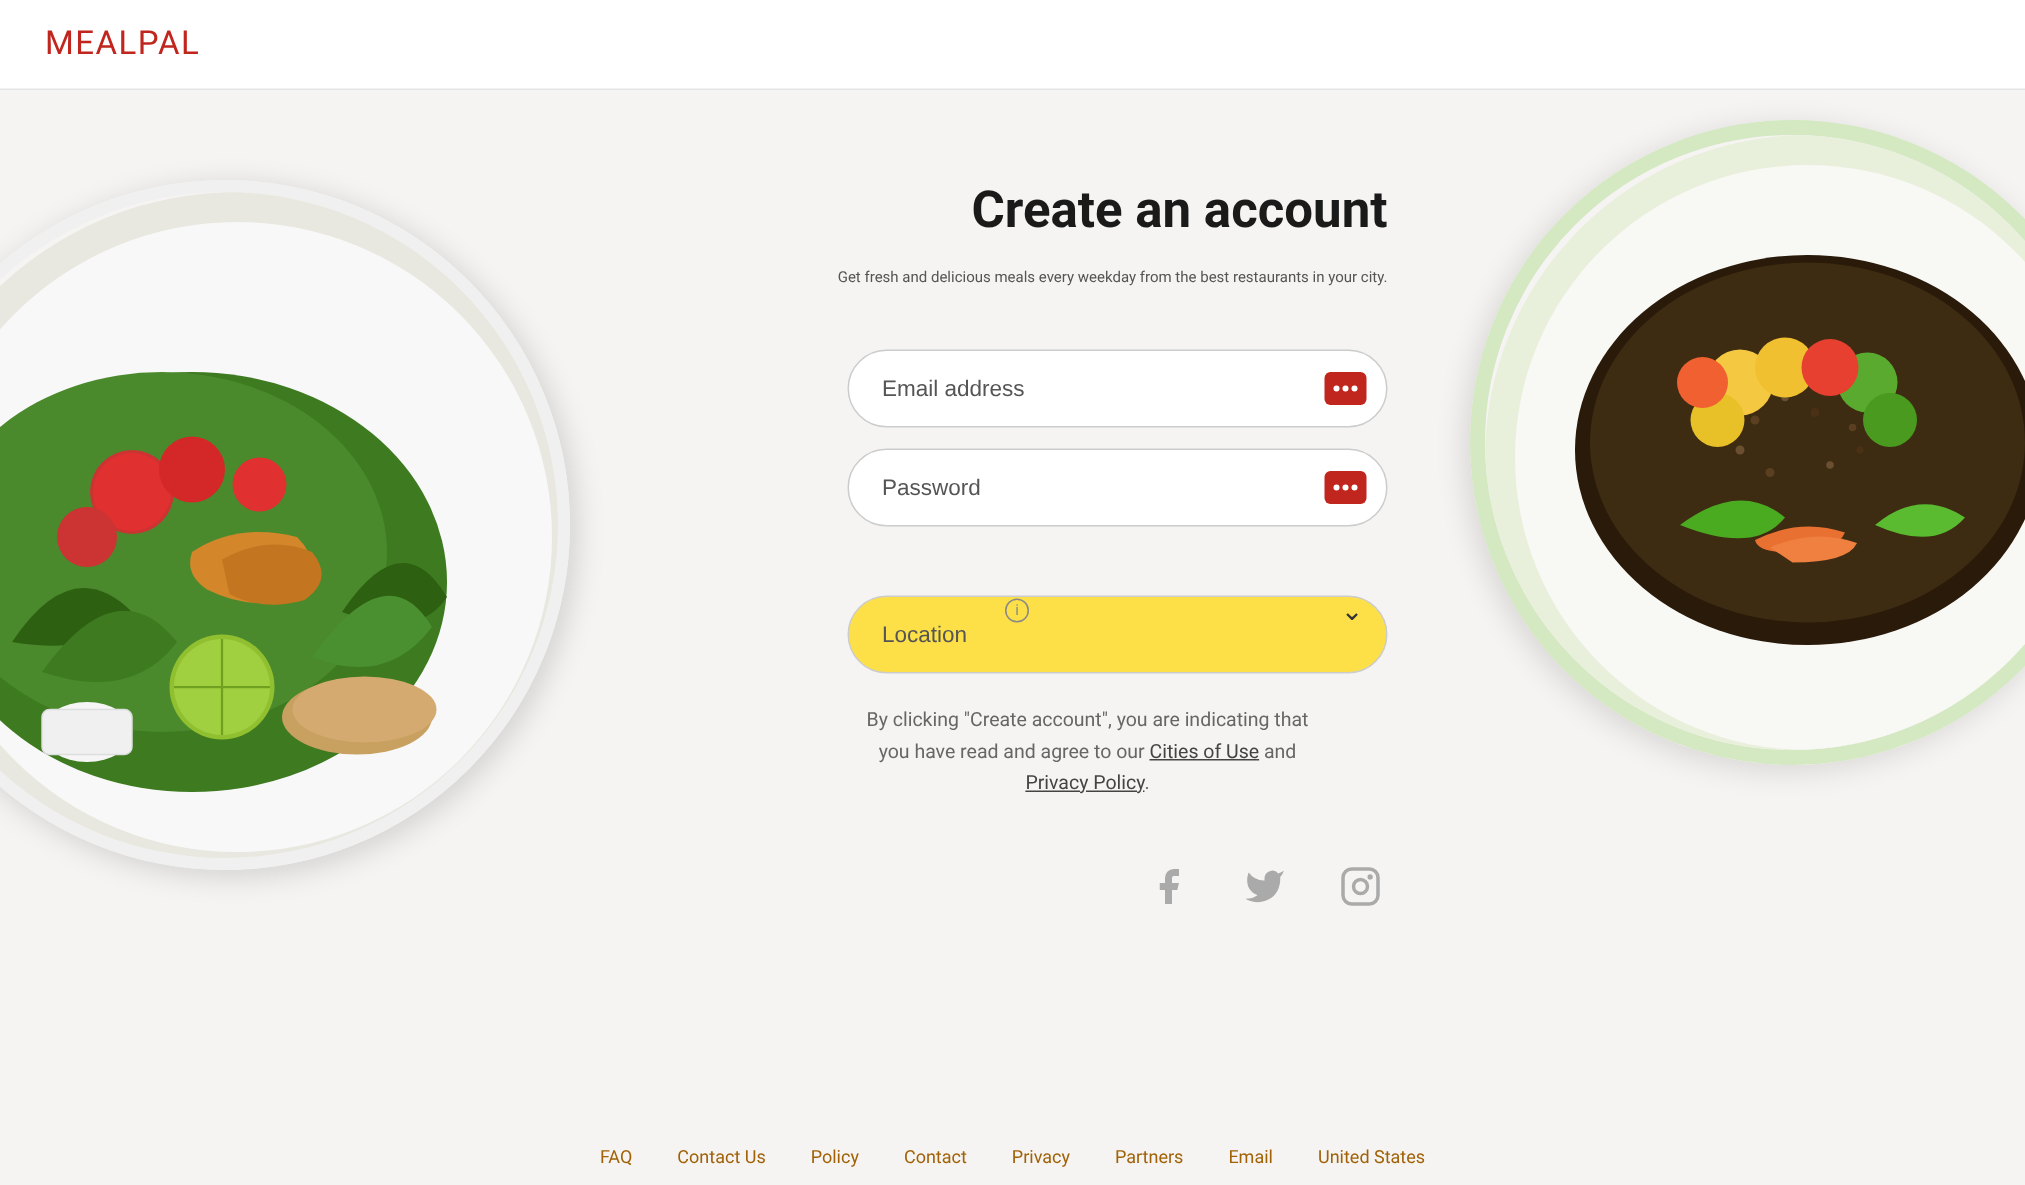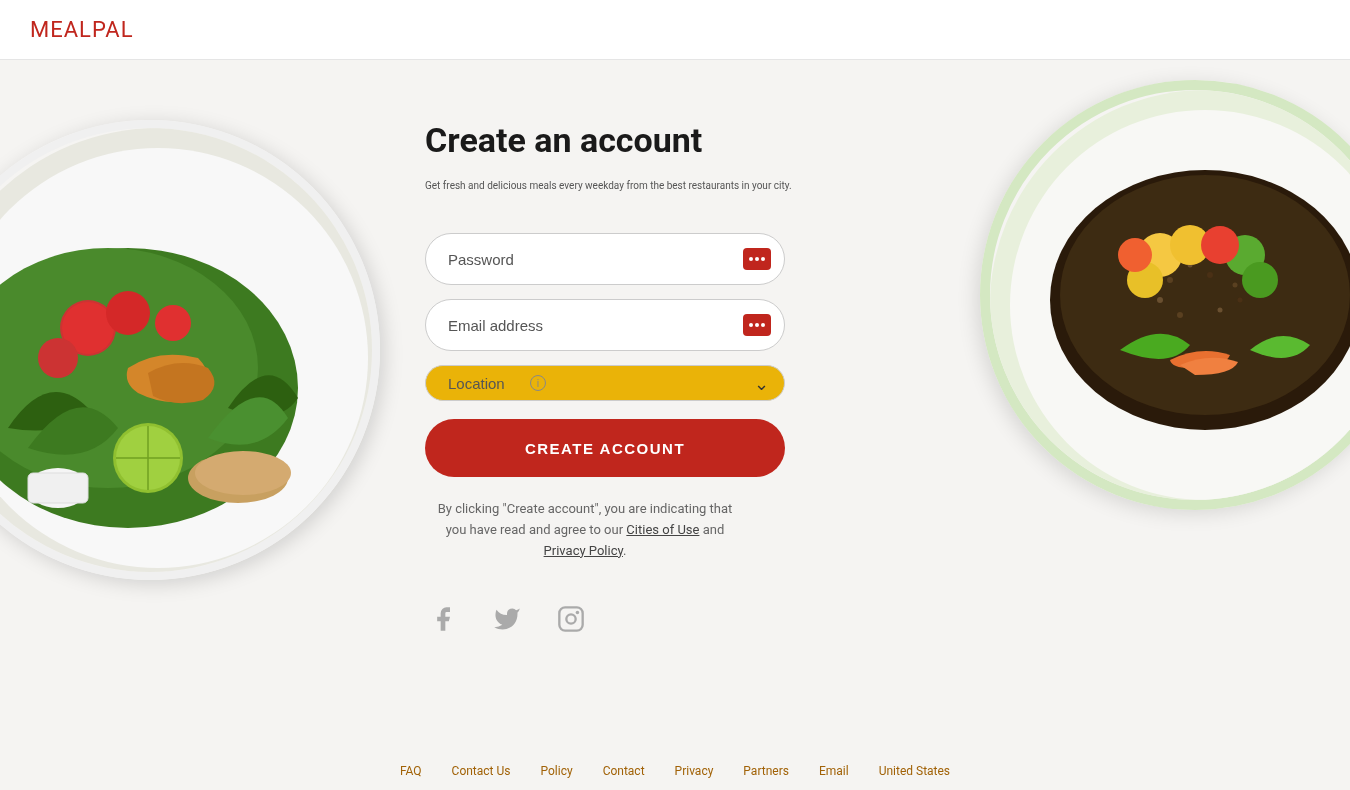--- a/index.html
+++ b/index.html
@@ -41,21 +41,21 @@
       align-items: flex-start;
       justify-content: center;
     }
 
     
     .center-content {
       position: relative;
       z-index: 10;
       display: flex;
       flex-direction: column;
-      align-items: flex-start;
+      align-items: flex-end;
       padding-top: 60px;
       width: 500px;
     }
 
     .page-title {
       font-size: 34px;
       font-weight: 700;
       color: #1a1a1a;
       text-align: center;
       margin-bottom: 18px;
@@ -126,30 +126,31 @@
     }
 
     
     .select-wrapper {
       position: relative;
       width: 100%;
     }
 
     .form-select {
       width: 100%;
-      height: 36px;
+      height: 52px;
       border: 1.5px solid #ccc;
       border-radius: 30px;
       padding: 0 50px 0 22px;
       font-size: 15px;
       color: #555;
-      background: #eab308;
+      background: #fde047;
       outline: none;
       cursor: pointer;
       appearance: none;
+      margin-top: 32px;
       -webkit-appearance: none;
     }
 
     .select-chevron {
       position: absolute;
       right: 16px;
       top: 50%;
       transform: translateY(-50%);
       pointer-events: none;
       color: #333;
@@ -354,32 +355,32 @@
     </svg>
   </div>
 
   <div class="center-content">
     <h1 class="page-title">Create an account</h1>
     <p class="page-subtitle">Get fresh and delicious meals every weekday from the best restaurants in your city.</p>
 
     <div class="form-container">
 
       <div class="input-wrapper">
-        <input type="password" class="form-input" placeholder="Password" style="">
+        <input type="email" class="form-input" placeholder="Email address" style="">
         <div class="input-icon">
           <div class="input-icon-dots">
             <div class="dot"></div>
             <div class="dot"></div>
             <div class="dot"></div>
           </div>
         </div>
       </div>
 
       <div class="input-wrapper">
-        <input type="email" class="form-input" placeholder="Email address" style="">
+        <input type="password" class="form-input" placeholder="Password" style="">
         <div class="input-icon">
           <div class="input-icon-dots">
             <div class="dot"></div>
             <div class="dot"></div>
             <div class="dot"></div>
           </div>
         </div>
       </div>
 
       <div class="select-wrapper">
@@ -388,21 +389,20 @@
           <option value="nyc">New York City</option>
           <option value="sf">San Francisco</option>
           <option value="chicago">Chicago</option>
           <option value="boston">Boston</option>
           <option value="la">Los Angeles</option>
         </select>
         <div class="location-info">i</div>
         <div class="select-chevron">⌄</div>
       </div>
 
-      <button class="create-btn">CREATE ACCOUNT</button>
 
       <p class="terms-text">
         <span>By clicking "Create account", you are indicating that</span>
         <br>
         <span>you have read and agree to our</span>
         <a href="#">Cities of Use</a>
         <span>and</span>
         <br>
         <a href="#">Privacy Policy</a><span>.</span>
       </p>

